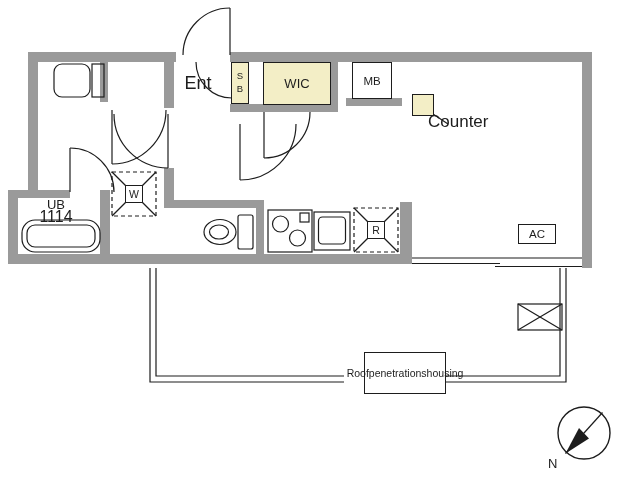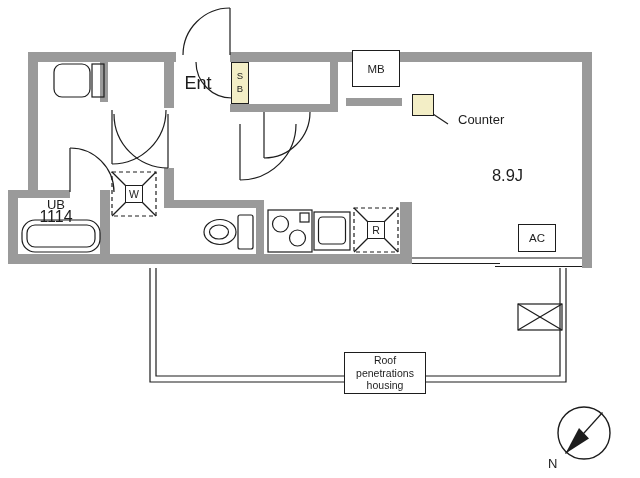--- a/index.html
+++ b/index.html
@@ -135,50 +135,52 @@
       <circle cx="584" cy="433" r="26" stroke-width="1.4"></circle>
       <line x1="602.5" y1="412.5" x2="565.5" y2="453.5"></line>
       <polygon points="565.5,453.5 589,438.5 579,428" fill="#1d1d1d" stroke="none"></polygon>
     </g>
   </svg>
 
   <div class="box yellow" style="left:231px;top:62px;width:18px;height:42px">
     <span class="vert" style="font-size:9.5px">SB</span>
   </div>
 
+  <div class="box yellow" style="left:263px;top:62px;width:68px;height:43px;font-size:13px">
+    <span>WIC</span>
+  </div>
 
-  <div class="box" style="left:352px;top:50px;width:48px;height:37px;font-size:11.5px">
+  <div class="box" style="left:352px;top:62px;width:40px;height:37px;font-size:11.5px">
     <span>MB</span>
   </div>
 
   <div class="box yellow" style="left:412px;top:94px;width:22px;height:22px"></div>
 
-  <div class="box" style="left:518px;top:224px;width:38px;height:28px;font-size:11.5px">
+  <div class="box" style="left:518px;top:224px;width:38px;height:20px;font-size:11.5px">
     <span>AC</span>
   </div>
 
   <div class="box chip" style="left:125px;top:185px;width:18px;height:18px;font-size:10.5px">
     <span>W</span>
   </div>
 
   <div class="box chip" style="left:367px;top:221px;width:18px;height:18px;font-size:10.5px">
     <span>R</span>
   </div>
 
-  <div class="box" style="left:344px;top:352px;width:82px;height:42px;flex-direction:column;font-size:10.5px;line-height:1.22">
+  <div class="box" style="left:364px;top:352px;width:82px;height:42px;font-size:10.5px;line-height:1.22">
     <span>Roof</span>
     <span>penetrations</span>
     <span>housing</span>
   </div>
 
   <div class="lbl ctr" style="left:174px;top:73px;width:48px;font-size:18px">Ent</div>
 
-  <div class="lbl" style="left:458px;top:112px;font-size:13px">Counter</div>
+  <div class="lbl" style="left:428px;top:112px;font-size:17px">Counter</div>
 
-  <div class="lbl ctr" style="left:420px;top:166px;width:175px;font-size:16.5px">8.9J</div>
 
   <div class="lbl ctr" style="left:26px;top:197px;width:60px;font-size:13px">UB</div>
   <div class="lbl ctr" style="left:26px;top:208px;width:60px;font-size:16px">1114</div>
 
 
   <div class="lbl" style="left:548px;top:456px;font-size:13px">N</div>
 
 </div>
 
 </body></html>

